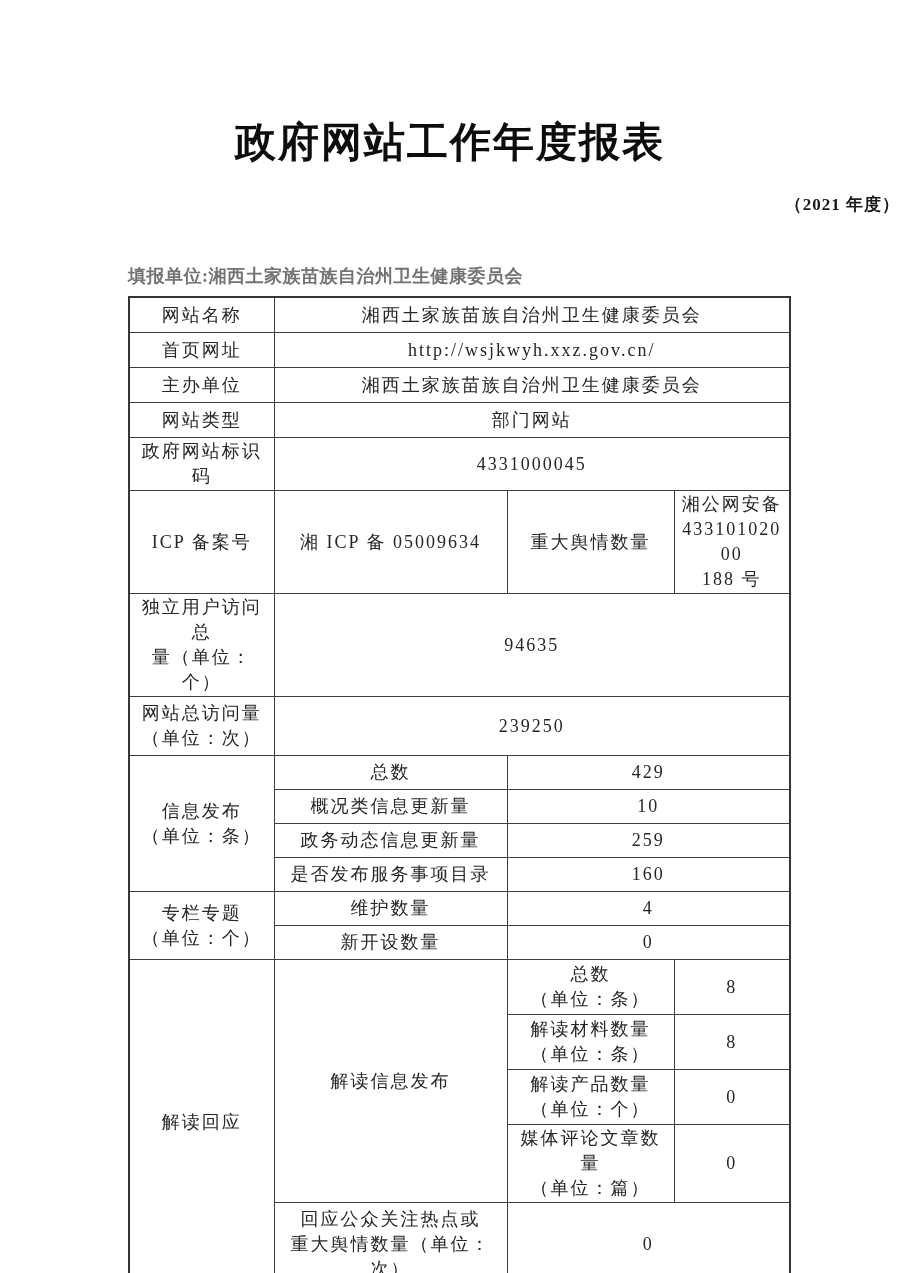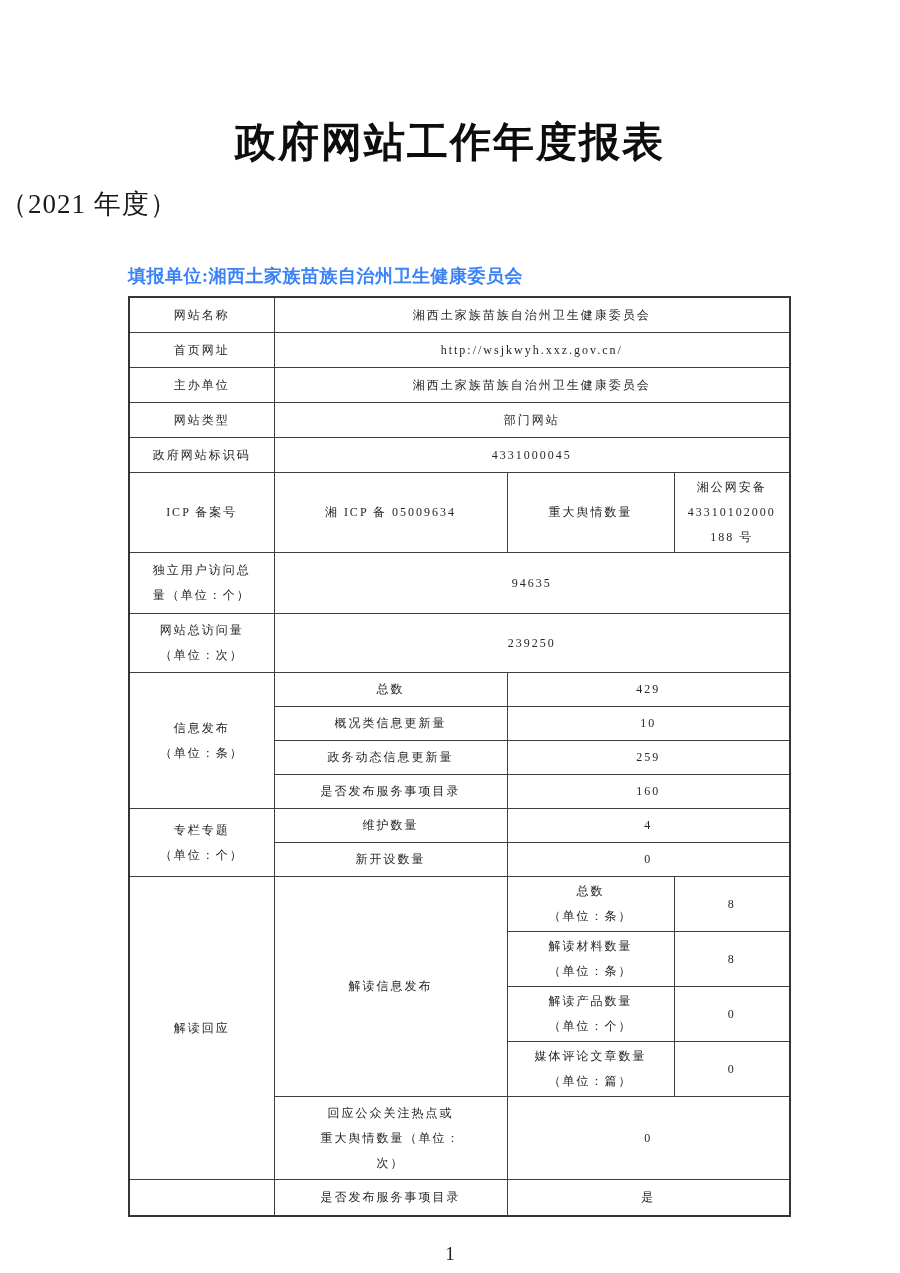--- a/index.html
+++ b/index.html
@@ -19,46 +19,47 @@
     font-family:"Liberation Sans","DejaVu Sans",sans-serif;
     font-weight:bold;
     font-size:41px;
     line-height:39px;
     letter-spacing:2px;
     color:#0d0d0d;
   }
   .doc-subtitle{
     margin:0;
     padding-top:31px;
-    text-align:left;
-    font-size:27px;
+    text-align:right;
+    font-size:17px;
     line-height:23px;
     letter-spacing:1px;
     color:#1a1a1a;
+    font-weight:bold;
   }
   .filer-line{
     margin:0 0 0 128px;
     padding-top:50px;
     font-size:18px;
     line-height:20px;
     font-weight:bold;
     letter-spacing:0.5px;
-    color:#3b82f6;
+    color:#737373;
   }
   table.report{
     border-collapse:collapse;
     table-layout:fixed;
     width:661px;
     margin:10px 0 0 128px;
   }
   table.report td{
     border:1px solid #3f3f3f;
     text-align:center;
     vertical-align:middle;
-    font-size:12px;
+    font-size:18px;
     line-height:25px;
     letter-spacing:2px;
     padding:1px 4px;
     white-space:pre-line;
     overflow:hidden;
     word-break:break-all;
     color:#262626;
   }
   table.report{border:2px solid #353535;}
   td.num{letter-spacing:1px;margin-left:30px;}

